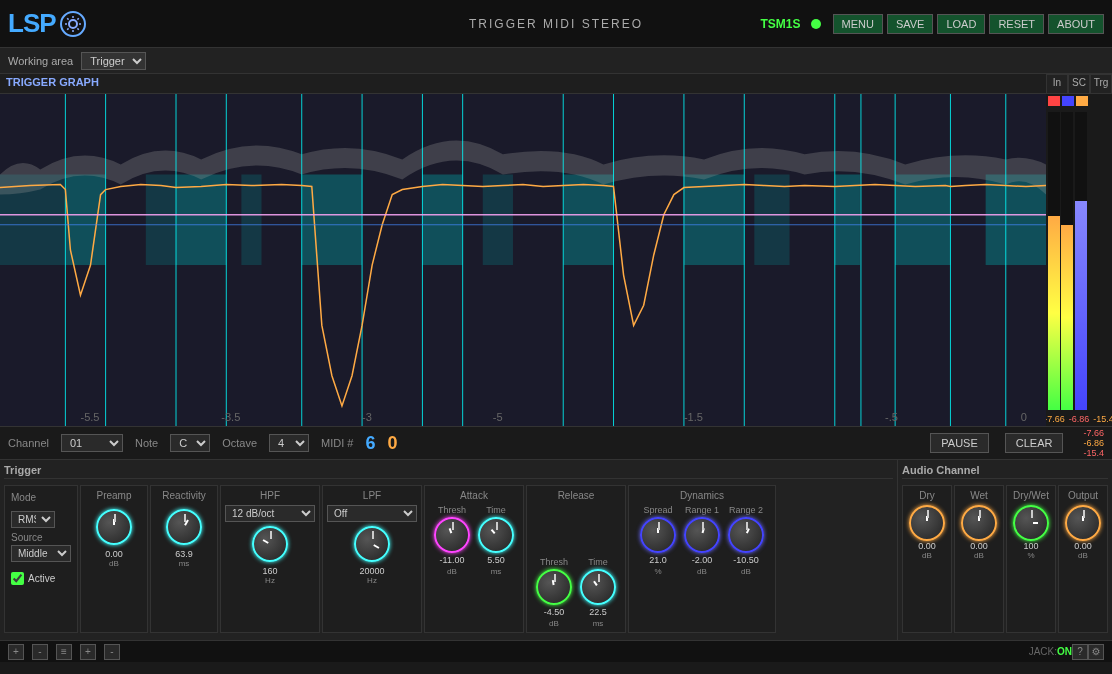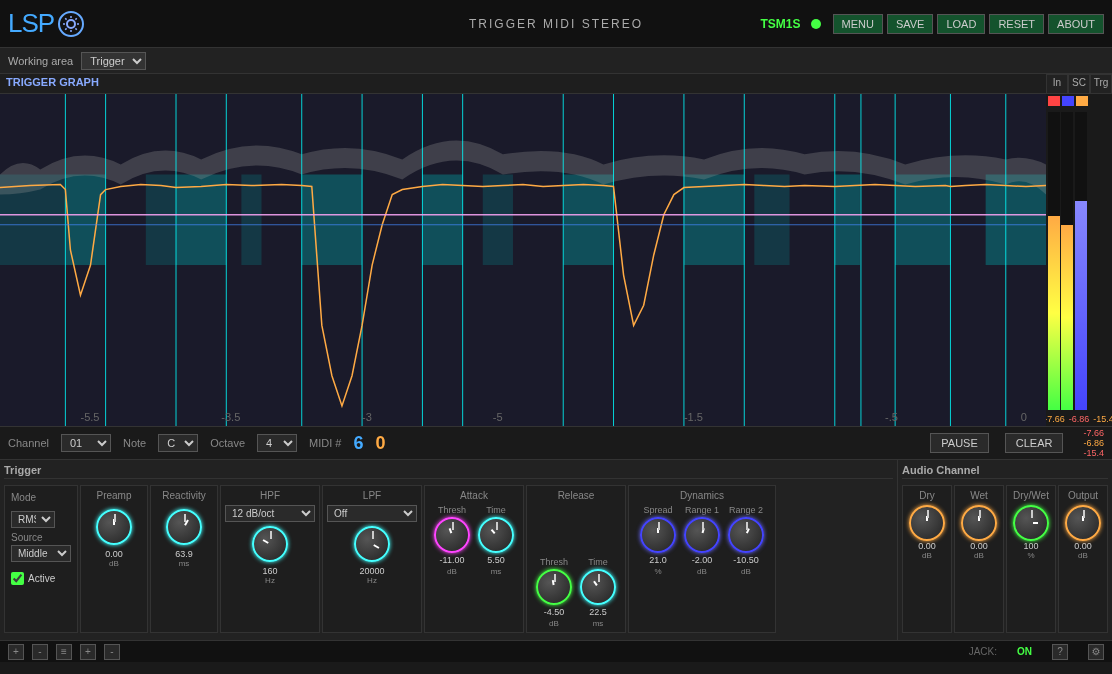--- a/index.html
+++ b/index.html
@@ -156,21 +156,21 @@
       border-top: 1px solid #333;
       border-bottom: 1px solid #333;
     }
     .ch-label { color: #888; font-size: 11px; }
     .ch-select {
       background: #2a2a2a;
       border: 1px solid #555;
       color: #ccc;
       padding: 1px 4px;
       font-size: 11px;
-      width: 50px;
+      width: 62px;
     }
     .ch-number { color: #4af; font-size: 18px; font-weight: bold; }
     .ch-number.orange { color: #fa4; }
     #pause-btn, #clear-btn {
       background: #2a2a2a;
       border: 1px solid #555;
       color: #ccc;
       padding: 3px 10px;
       font-size: 11px;
       cursor: pointer;
@@ -359,21 +359,21 @@
       display: inline-flex;
       align-items: center;
       justify-content: center;
     }
   </style>
 </head>
 <body>
 
 <div id="header">
   <div id="logo">
-    <span style="font-size:26px;font-weight:normal;color:#4af;letter-spacing:-1px;">LSP</span>
+    <span style="font-size:26px;font-weight:bold;color:#4af;letter-spacing:-1px;">LSP</span>
     <div style="width:26px;height:26px;border:2px solid #6af;border-radius:50%;display:flex;align-items:center;justify-content:center;">
       <svg width="18" height="18" viewBox="0 0 18 18">
         <circle cx="9" cy="9" r="4" fill="none" stroke="#8af" stroke-width="2"></circle>
         <path d="M9 1v2M9 15v2M1 9h2M15 9h2M3.2 3.2l1.4 1.4M13.4 13.4l1.4 1.4M3.2 14.8l1.4-1.4M13.4 4.6l1.4-1.4" stroke="#8af" stroke-width="1.5"></path>
       </svg>
     </div>
   </div>
 
   <div id="plugin-title" style="position:absolute;left:50%;transform:translateX(-50%);color:#aaa;font-size:12px;letter-spacing:2px;">
     <span>TRIGGER MIDI STEREO</span>
@@ -764,19 +764,19 @@
     </div>
   </div>
 </div>
 
 <div id="status-bar">
   <button class="tiny-btn">+</button>
   <button class="tiny-btn">-</button>
   <button class="tiny-btn">≡</button>
   <button class="tiny-btn">+</button>
   <button class="tiny-btn">-</button>
-  <div style="margin-left:auto;display:flex;gap:20px;align-items:center;">
+  <div style="margin-left:auto;display:flex;gap:0;align-items:center;">
     <span>JACK:</span>
     <span class="jack-status">ON</span>
     <button class="tiny-btn">?</button>
     <button class="tiny-btn">⚙</button>
   </div>
 </div>
 
 </body></html>

